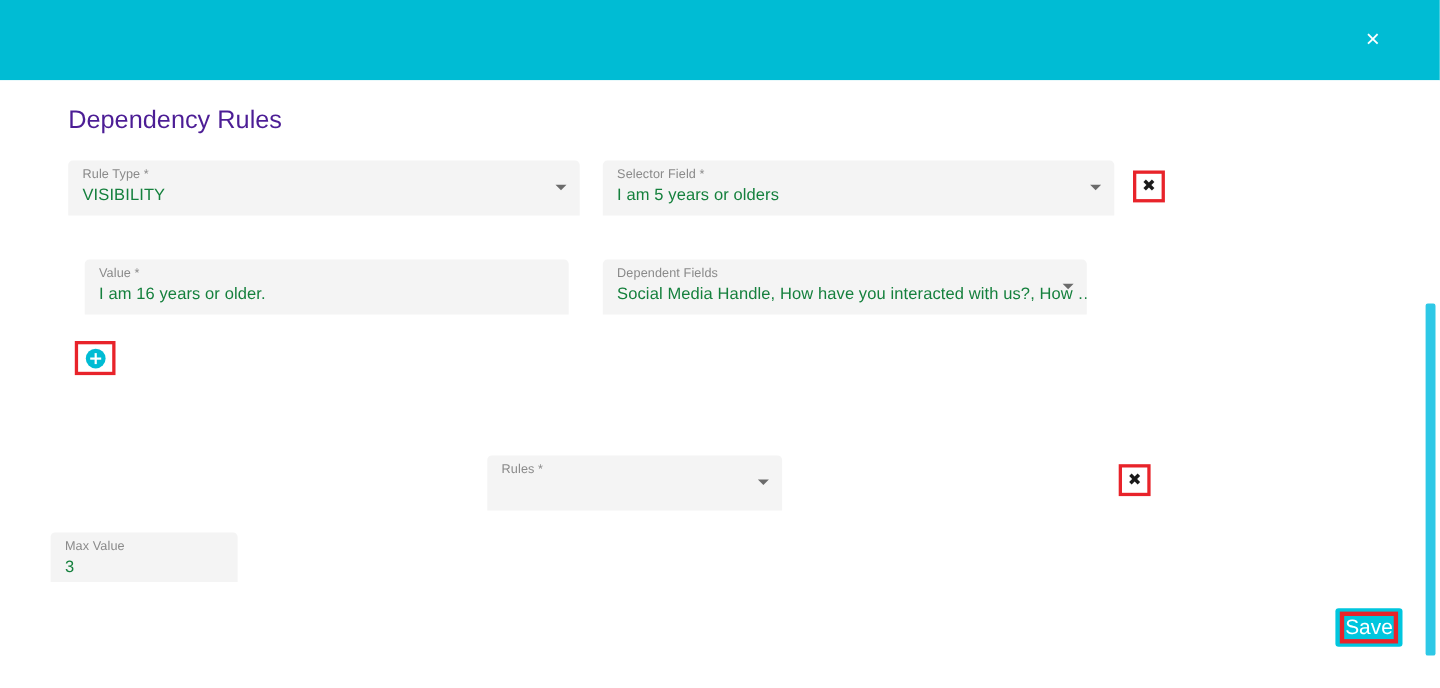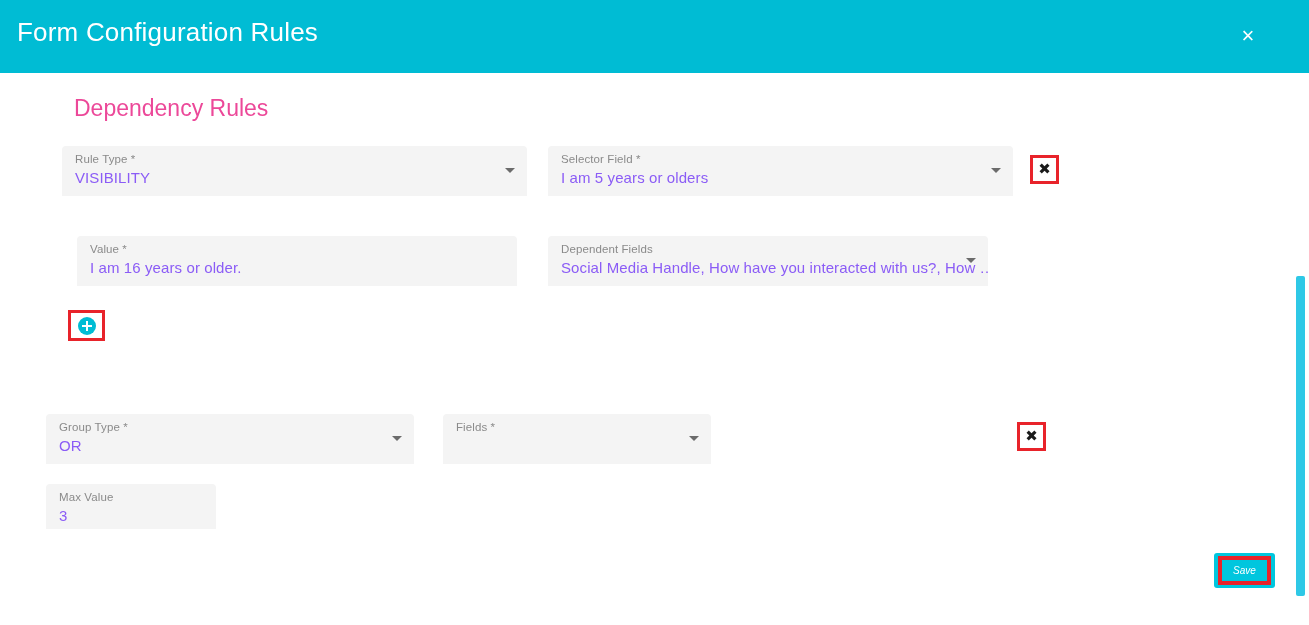--- a/index.html
+++ b/index.html
@@ -51,24 +51,23 @@
   .dialog-body {
     position: absolute;
     left: 0; top: 73px;
     width: 1309px; height: 552px;
     background: #ffffff;
   }
 
   .section-heading {
     position: absolute;
     font-size: 23px;
-    color: #ec4899;
+    color: #4c1d95;
     font-weight: 400;
     white-space: nowrap;
-    margin-left: 12px;
   }
   #heading-dependency { left: 62px; top: 22px; }
   #heading-grouping   { left: 62px; top: 288px; }
 
   
   .field {
     position: absolute;
     background: #f4f4f4;
     border-radius: 4px 4px 0 0;
     overflow: hidden;
@@ -78,21 +77,21 @@
     left: 13px; top: 7px;
     font-size: 11.5px;
     color: #8a8a8a;
     white-space: nowrap;
     letter-spacing: .1px;
   }
   .field-value {
     position: absolute;
     left: 13px; top: 23px;
     font-size: 15px;
-    color: #8b5cf6;
+    color: #15803d;
     white-space: nowrap;
     letter-spacing: .1px;
   }
   .caret-icon {
     position: absolute;
     right: 12px; top: 22px;
     width: 0; height: 0;
     border-left: 5px solid transparent;
     border-right: 5px solid transparent;
     border-top: 5px solid #6b6b6b;
@@ -159,25 +158,24 @@
 
   
   #save-button {
     position: absolute;
     left: 1214px; top: 480px;
     width: 61px; height: 35px;
     background: #00c6de;
     border: none;
     border-radius: 3px;
     color: #ffffff;
-    font-size: 10px;
+    font-size: 19px;
     font-family: "Liberation Sans", sans-serif;
     cursor: pointer;
     padding: 0;
-    font-style: italic;
   }
   #save-highlight {
     position: absolute;
     left: 1218px; top: 483px;
     width: 53px; height: 29px;
     border: 4px solid #e8232a;
     pointer-events: none;
   }
 
   
@@ -195,21 +193,20 @@
     border-radius: 2px;
     cursor: pointer;
   }
 </style>
 </head>
 <body>
 
 <div class="dialog">
 
   <div class="dialog-header">
-    <div class="dialog-title">Form Configuration Rules</div>
     <div class="close-icon">×</div>
   </div>
 
   <div class="dialog-body">
 
     <div class="section-heading" id="heading-dependency">Dependency Rules</div>
 
     <div class="field" id="field-rule-type">
       <span class="field-label">Rule Type *</span>
       <span class="field-value">VISIBILITY</span>
@@ -235,28 +232,23 @@
       <span class="field-label">Dependent Fields</span>
       <span class="field-value">Social Media Handle, How have you interacted with us?, How …</span>
       <span class="caret-icon"></span>
     </div>
 
     <div id="add-rule-button">
       <span class="plus-circle"></span>
     </div>
 
 
-    <div class="field" id="field-group-type">
-      <span class="field-label">Group Type *</span>
-      <span class="field-value">OR</span>
-      <span class="caret-icon"></span>
-    </div>
 
     <div class="field" id="field-fields">
-      <span class="field-label">Fields *</span>
+      <span class="field-label">Rules *</span>
       <span class="caret-icon"></span>
     </div>
 
 
     <div class="delete-button" id="delete-grouping-rule">
       <span class="delete-glyph">✖</span>
     </div>
 
     <div class="field" id="field-max-fields">
       <span class="field-label">Max Value</span>

